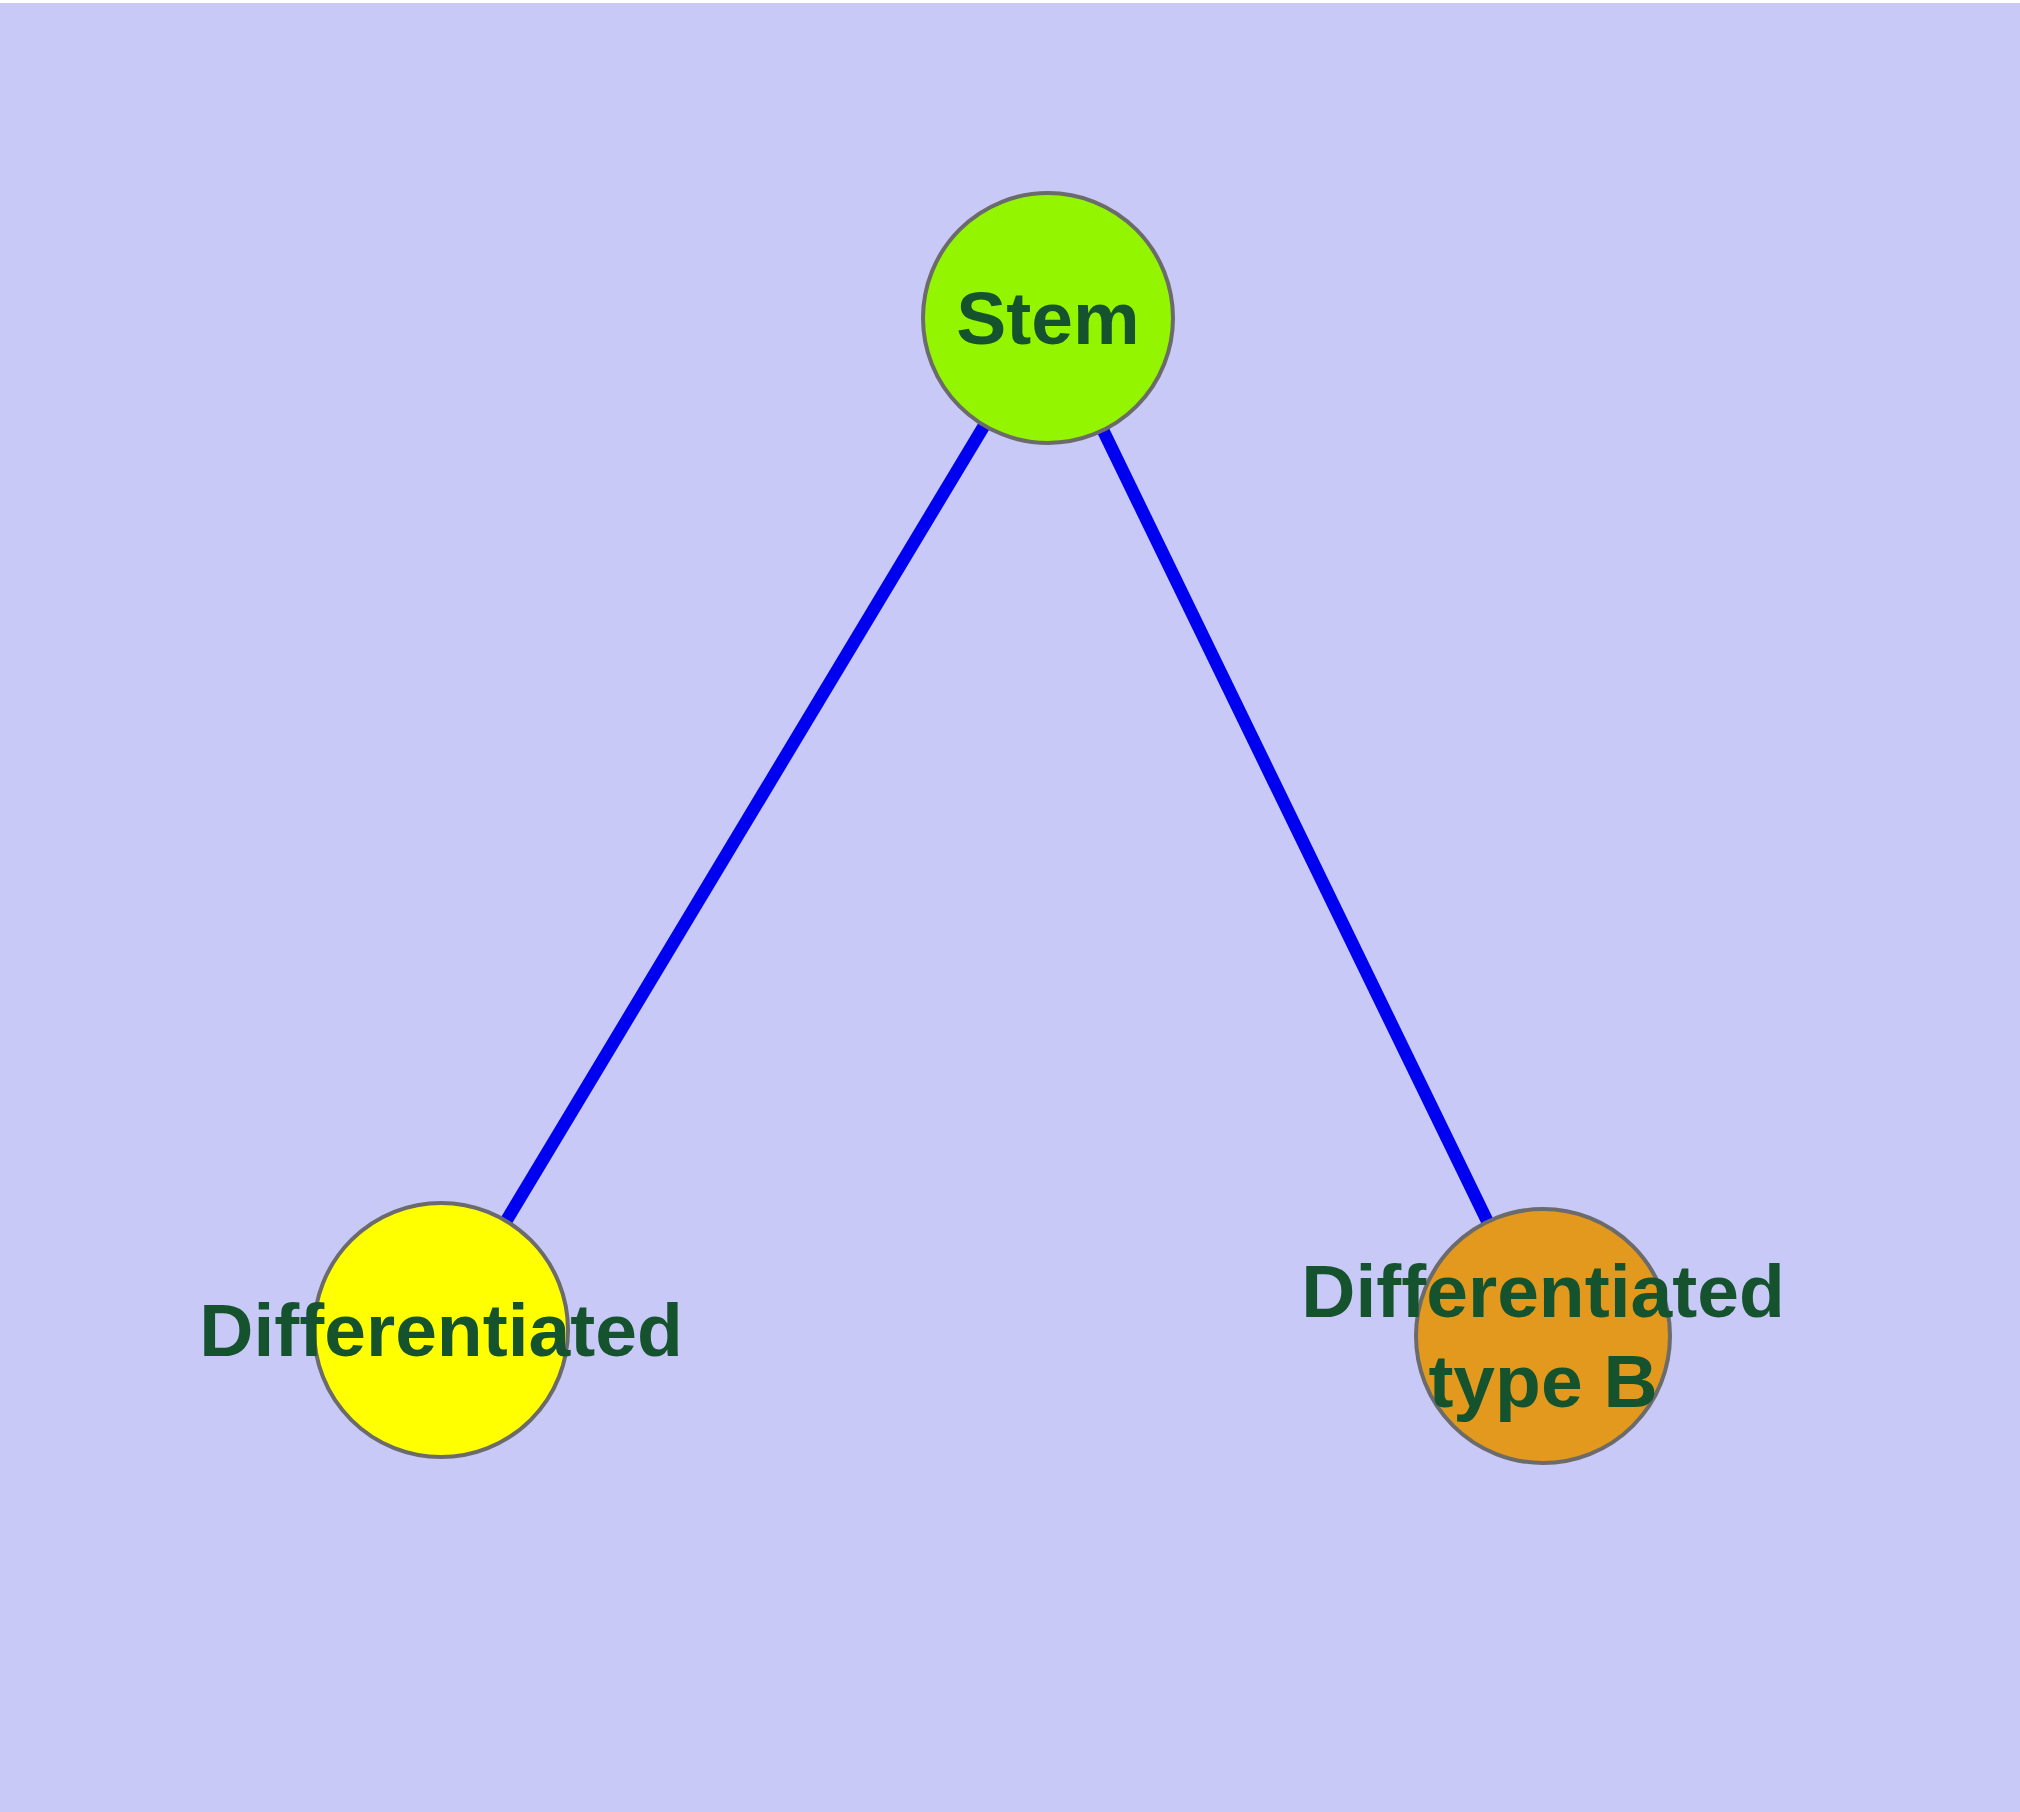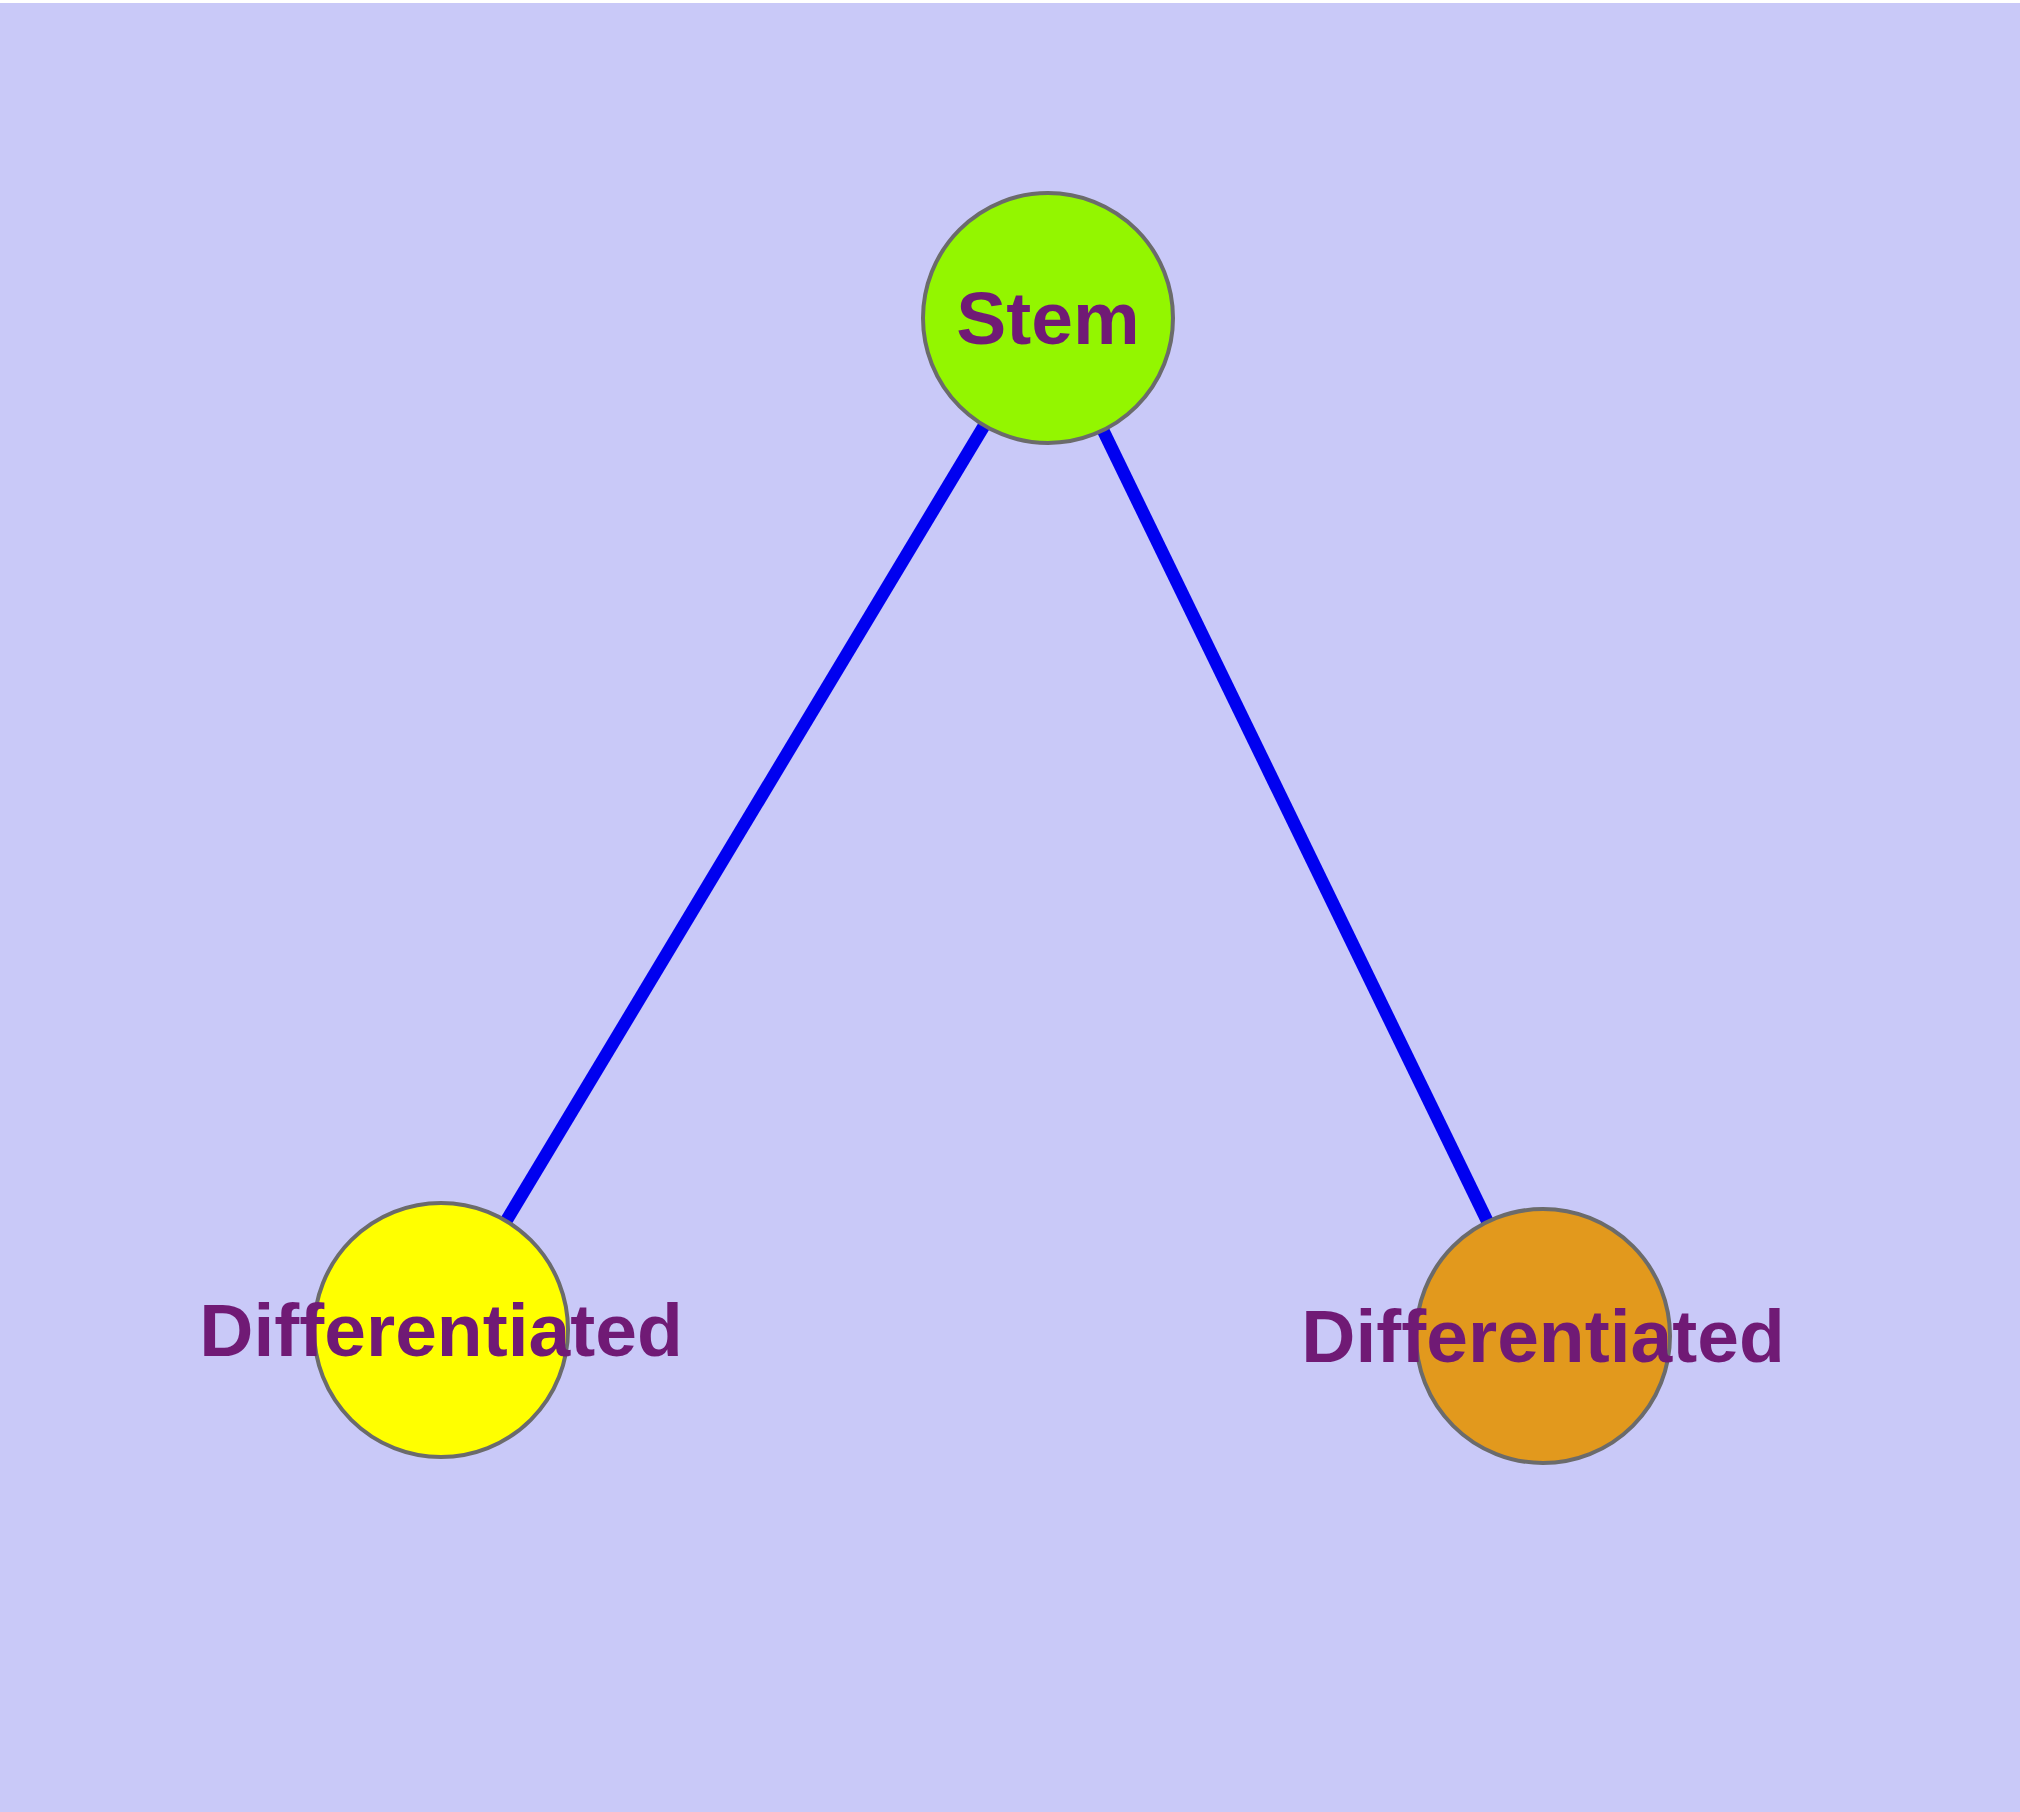--- a/index.html
+++ b/index.html
@@ -40,21 +40,21 @@
     display: flex;
     align-items: center;
     justify-content: center;
   }
   .node-label {
     white-space: nowrap;
     text-align: center;
     font-size: 75px;
     font-weight: 700;
     line-height: 1.2;
-    color: #701a75;
+    color: #14532d;
   }
 </style>
 </head>
 <body>
 
 <div class="page">
   <div class="canvas" style="background: rgb(201, 201, 248);">
 
     <svg class="edges" viewBox="0 0 2384 2134" width="2021" height="1809">
       <line x1="1237" y1="372" x2="520" y2="1565" stroke="#0000f0" stroke-width="15"></line>
@@ -70,18 +70,19 @@
 
     <div class="node" style="left: 312px; top: 1198px; width: 258px; height: 258px; background: rgb(255, 255, 0); border-color: rgb(107, 107, 107); border-width: 4.2px;">
       <div class="node-label">
         <div>Differentiated</div>
       </div>
     </div>
 
     <div class="node" style="left: 1414px; top: 1204px; width: 258px; height: 258px; background: rgb(226, 153, 29); border-color: rgb(107, 107, 107); border-width: 4.2px;">
       <div class="node-label">
         <div>Differentiated</div>
+        <div>type B</div>
       </div>
     </div>
 
   </div>
 </div>
 
 
 </body></html>

